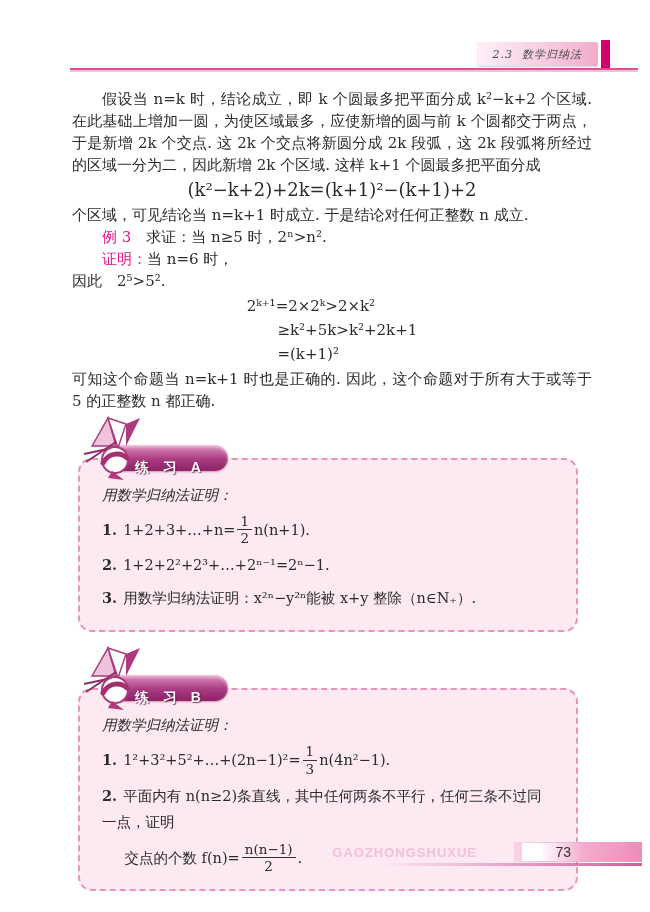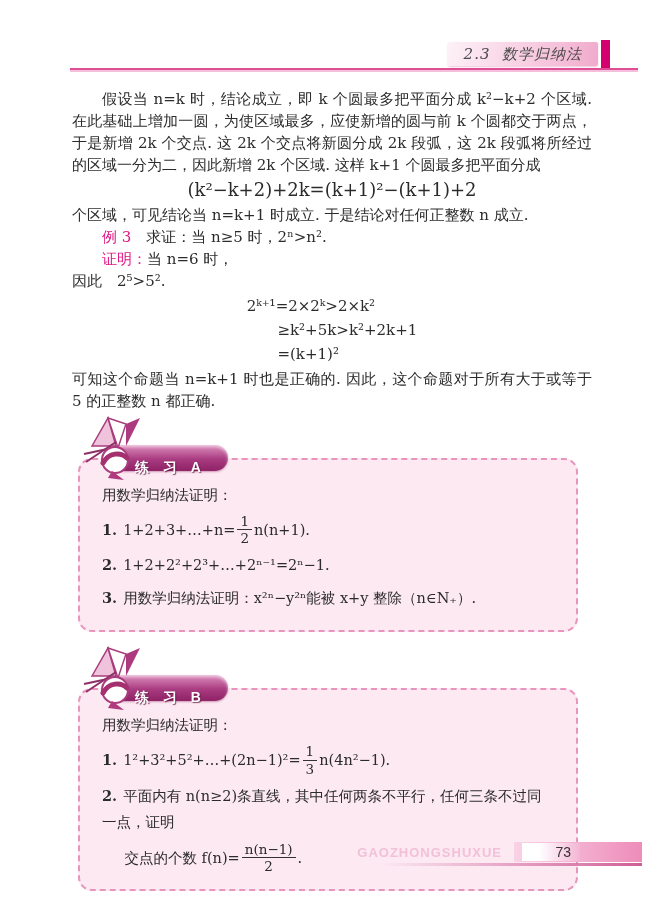--- a/index.html
+++ b/index.html
@@ -10,21 +10,21 @@
   }
   
   .page-header{position:relative; height:70px;}
   .chapter-badge{
     position:absolute; bottom:4px; right:52px; height:24px; padding:0 16px;
     background:linear-gradient(100deg,#fdf1f7 0%,#f6c2db 70%,#f0aacb 100%);
     display:flex; align-items:center; border-radius:2px;
     box-shadow:0 1px 2px rgba(210,90,150,.35);
   }
   .chapter-badge span{
-    font-style:italic; font-size:15px; color:#4a4a4a; letter-spacing:1px; white-space:pre;
+    font-style:italic; font-size:11px; color:#4a4a4a; letter-spacing:1px; white-space:pre;
   }
   .badge-bar{position:absolute; bottom:2px; right:40px; width:9px; height:28px; background:#d4006f;}
   .header-rule{
     position:absolute; bottom:0; left:70px; right:12px; height:2px;
     background:#df4f96; box-shadow:0 2px 0 rgba(244,188,217,.95);
   }
   
   .content{margin:18px 58px 0 72px; width:520px;}
   .content p{margin:0; font-size:15px; line-height:22px; text-align:justify;}
   .indent{text-indent:2em;}
@@ -49,35 +49,36 @@
     box-shadow:inset 0 2px 3px rgba(255,255,255,.55), 0 1px 2px rgba(140,30,90,.4);
     display:flex; align-items:center; justify-content:center;
   }
   .pill span{
     font-family:"Liberation Sans","DejaVu Sans",sans-serif; font-weight:bold;
     color:#fff; font-size:14px; letter-spacing:5px; padding-left:5px;
     text-shadow:1px 1px 1px rgba(90,10,60,.7);
     margin-top:20px;
   }
   .crane{position:absolute; left:0; top:0;}
-  .pr-intro{margin:0 0 8px 0; line-height:22px;}
+  .pr-intro{margin:0 0 8px 0; line-height:22px;font-style:italic;}
   .pr-item{margin:7px 0; line-height:26px;}
   .pr-num{font-weight:bold; margin-right:6px;}
   .pr-item-cont{margin:2px 0 4px 1.55em; line-height:26px;}
   .frac{
     display:inline-block; vertical-align:-0.62em; text-align:center;
     line-height:1.05; margin:0 2px; font-size:13.5px;
   }
   .frac .fnum{display:block; border-bottom:1px solid #333; padding:0 3px 1px;}
   .frac .fden{display:block; padding-top:1px;}
   
   .footer{
     position:absolute; right:8px; top:842px; height:20px;
     display:flex; align-items:center;
     font-family:"Liberation Sans","DejaVu Sans",sans-serif;
+    gap:25px;
   }
   .brand{color:#f2c0d8; font-weight:bold; font-size:13px; letter-spacing:1px; margin-right:12px;}
   .page-strip{
     width:128px; height:20px; display:flex; align-items:center;
     background:linear-gradient(90deg,#f9d3e5 0%,#ee8cba 100%);
   }
   .page-num{
     margin-left:8px; width:58px; height:18px; line-height:18px;
     background:linear-gradient(90deg,#ffffff 30%,#f3b5d3 100%);
     text-align:right; padding-right:9px; box-sizing:border-box;

